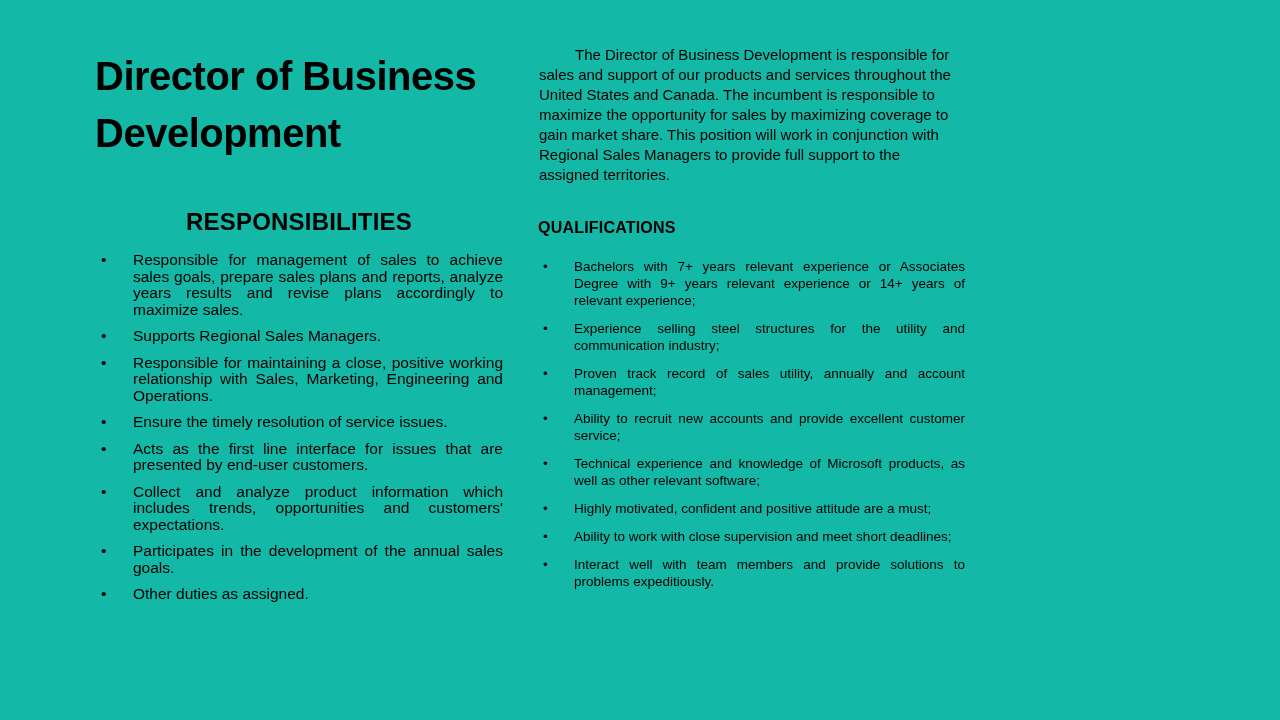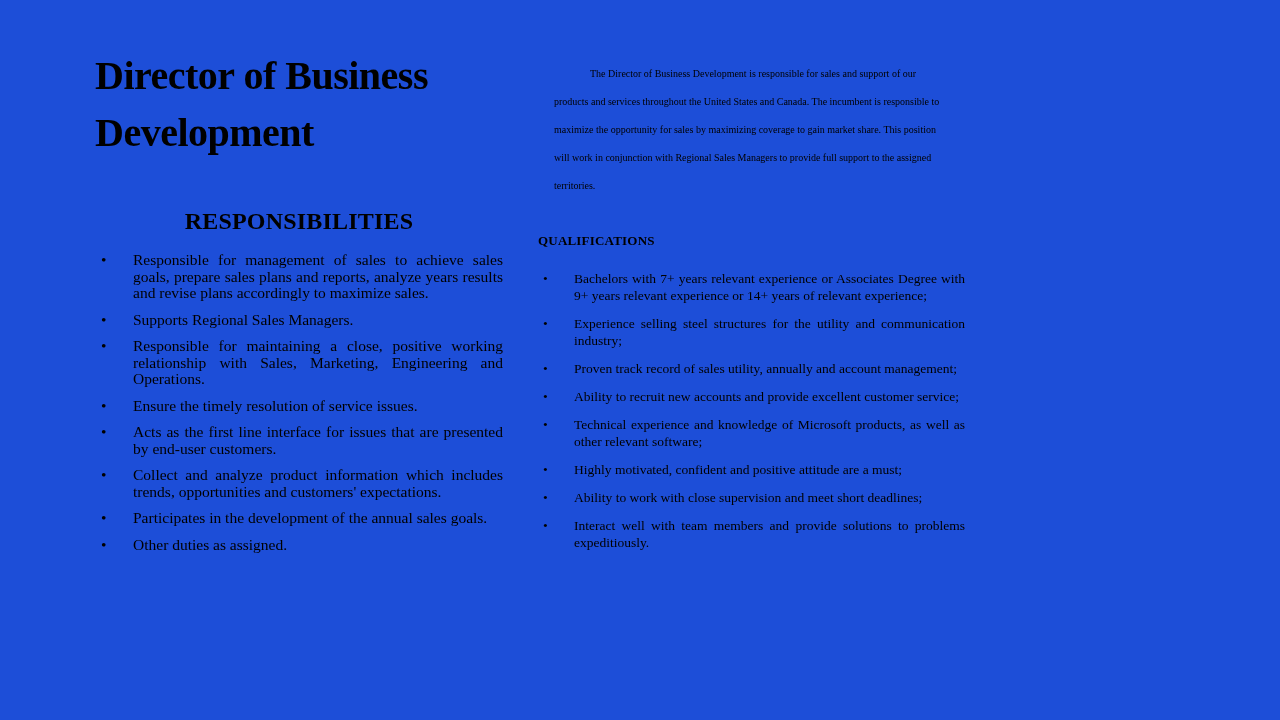--- a/index.html
+++ b/index.html
@@ -4,23 +4,23 @@
 <style>
   html, body {
     margin: 0;
     padding: 0;
     background: #ffffff;
   }
   .slide {
     position: relative;
     width: 1280px;
     height: 720px;
-    background: #1d4ed8;
+    background: #14b8a6;
     overflow: hidden;
-    font-family: Liberation Serif, serif;
+    font-family: Liberation Sans, sans-serif;
     color: #000000;
   }
   .left-col {
     position: absolute;
     left: 95px;
     top: 48px;
     width: 408px;
   }
   .right-col {
     position: absolute;
@@ -65,28 +65,28 @@
   .bullet {
     flex: 0 0 38px;
     box-sizing: border-box;
     padding-left: 6px;
   }
   .li-text {
     flex: 1;
     text-align: justify;
   }
   .intro {
-    margin: 16px;
-    font-size: 10px;
-    line-height: 28px;
+    margin: 1px;
+    font-size: 15px;
+    line-height: 20px;
     text-indent: 36px;
   }
   .qual-heading {
     margin: 33px 0 0 0;
-    font-size: 13px;
+    font-size: 16px;
     font-weight: bold;
     letter-spacing: 0.2px;
     line-height: 1.2;
     color: #000000;
   }
   ul.qual-list {
     margin-top: 21px;
     font-size: 13.5px;
     line-height: 17px;
   }

